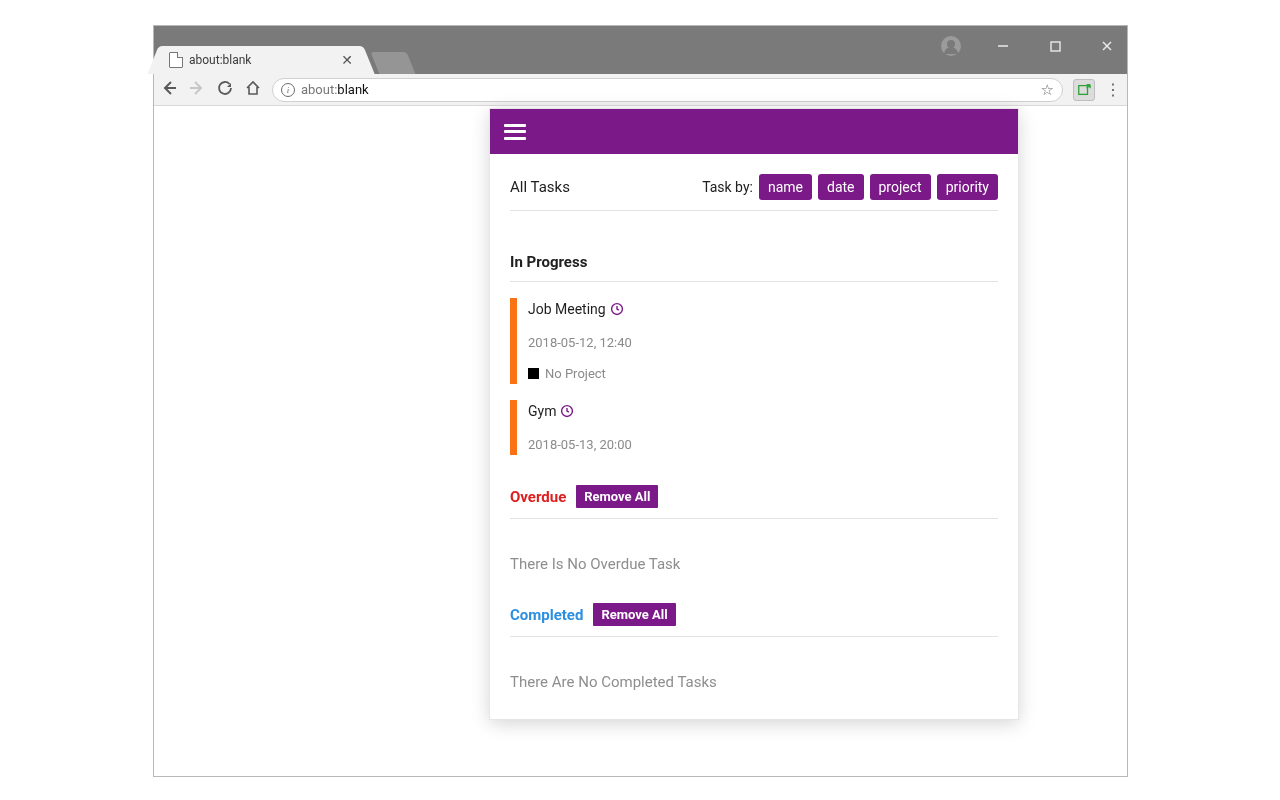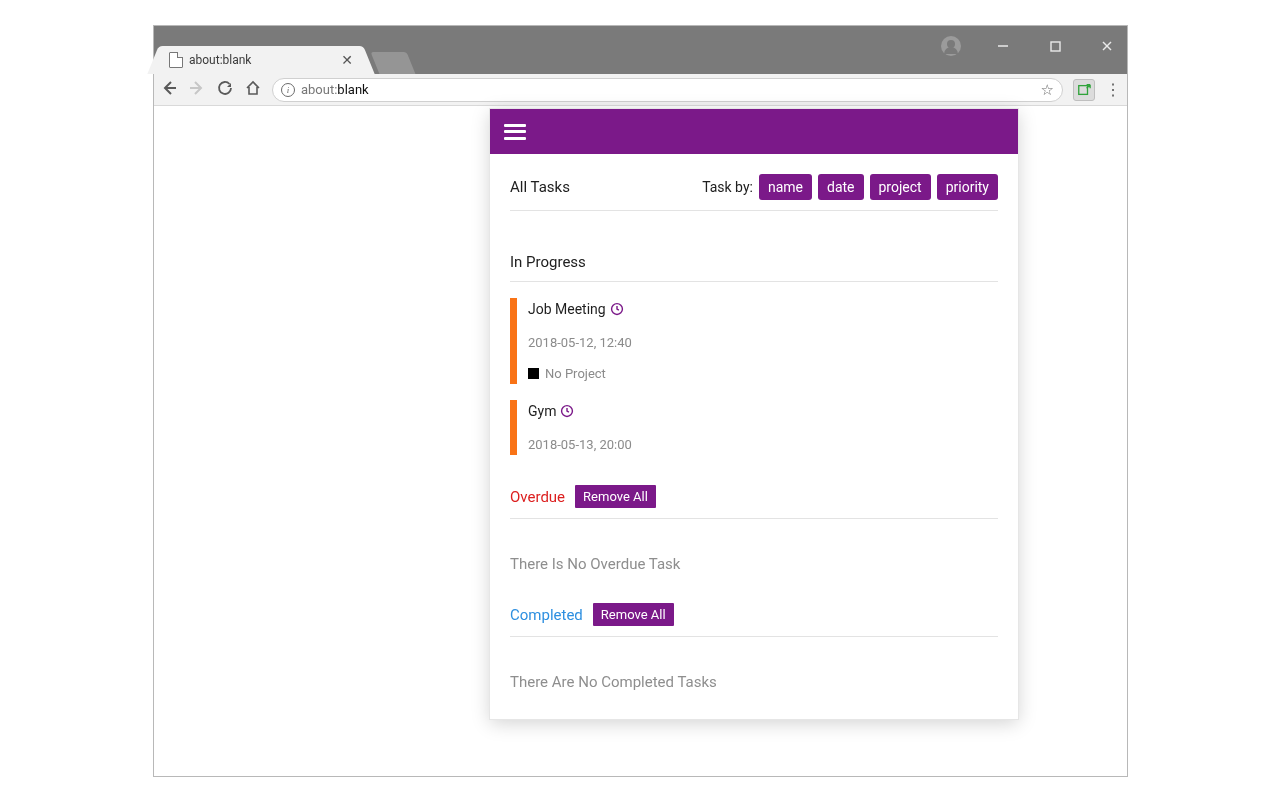--- a/index.html
+++ b/index.html
@@ -36,21 +36,21 @@
   .card { position:absolute; left:336px; top:3px; width:528px; background:#fff; box-shadow: 0 0 0 1px #e6e6e6, 0 4px 18px rgba(0,0,0,.18); }
   .card-header { height:45px; background:#7b1989; display:flex; align-items:center; padding:0 14px; }
   .hamburger { width:22px; height:16px; display:flex; flex-direction:column; justify-content:space-between; }
   .hamburger span { height:3px; background:#fff; border-radius:1px; }
   .card-body { padding: 20px 20px 28px 20px; font-size:15px; color:#202020; }
   .topline { display:flex; align-items:center; justify-content:space-between; border-bottom:1px solid #e3e3e3; padding-bottom:10px; }
   .sortwrap { display:flex; align-items:center; gap:6px; font-size:14px; }
   .chip { background:#7b1989; color:#fff; padding:5px 9px; border-radius:3px; font-size:14px; }
   .section { margin-top:42px; }
   .section.tight { margin-top:30px; }
-  .section-title { font-size:15px; color:#202020; padding-bottom:10px; border-bottom:1px solid #e3e3e3; display:flex; align-items:center; gap:10px; }
+  .section-title { font-size:15px; color:#202020; padding-bottom:10px; border-bottom:1px solid #e3e3e3; display:flex; align-items:center; gap:10px;font-weight:bold; }
   .section-title.red { color:#dc1f1f; }
   .section-title.blue { color:#2d8fe0; }
   .btn-sm { background:#7b1989; color:#fff; font-size:13px; padding:4px 8px; border-radius:1px; }
   .task { margin-top:16px; border-left:7px solid #f97316; padding:3px 0 3px 11px; }
   .task-title { font-size:14px; color:#1f1f1f; display:flex; align-items:center; gap:4px; }
   .clock { width:14px; height:14px; color:#7b1989; }
   .task-date { font-size:13px; color:#8b8b8b; margin-top:18px; }
   .task-proj { font-size:13px; color:#8b8b8b; margin-top:16px; display:flex; align-items:center; gap:6px; }
   .sw { width:11px; height:11px; background:#000; display:inline-block; }
   .sw.green { background:#6fdc3a; }

